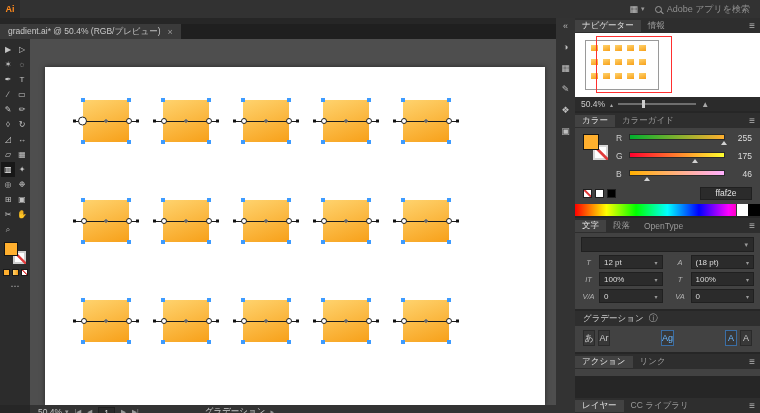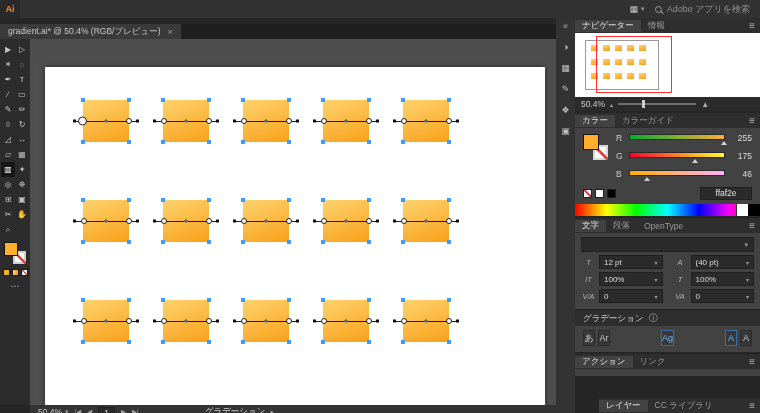--- a/index.html
+++ b/index.html
@@ -123,21 +123,21 @@
   .cf-field .chev{margin-left:auto;font-size:6px;}
 
   
   .snap-head{height:15px;display:flex;align-items:center;gap:5px;padding:0 8px;font-size:8.5px;color:#cfcfcf;background:#2e2e2e;}
   .info-icon{color:#a8a8a8;font-size:9px;}
   .snap-body{display:flex;gap:3px;padding:4px 8px 6px;}
   .snap-btn{width:21px;height:16px;background:#383838;border:1px solid #2a2a2a;display:flex;align-items:center;justify-content:center;font-size:9px;color:#c9c9c9;}
   .snap-btn.active{color:#6cb8ff;border-color:#3a6ea5;margin-left:48px;}
 
   .p-body-min{height:7px;}
-  .panel.layers{margin-top:auto;margin-left:24px;}
+  .panel.layers{margin-top:auto;}
 </style>
 </head>
 <body>
 
 <div class="app">
 
   <div class="menubar">
     <div class="ai-logo">Ai</div>
     <div class="menubar-right">
       <span class="ws-icon">
@@ -517,21 +517,21 @@
             <div class="cf-cell">
     <span class="cf-icon">T</span>
     <span class="cf-field">
       <span class="cf-value">12 pt</span>
       <span class="chev">▾</span>
     </span>
   </div>
             <div class="cf-cell">
     <span class="cf-icon">A</span>
     <span class="cf-field">
-      <span class="cf-value">(40 pt)</span>
+      <span class="cf-value">(18 pt)</span>
       <span class="chev">▾</span>
     </span>
   </div>
             <div class="cf-cell">
     <span class="cf-icon">IT</span>
     <span class="cf-field">
       <span class="cf-value">100%</span>
       <span class="chev">▾</span>
     </span>
   </div>

